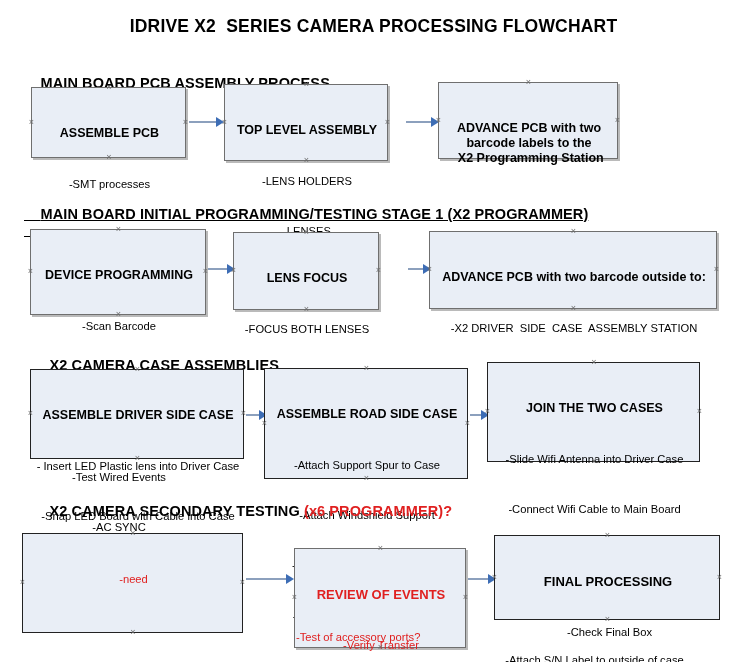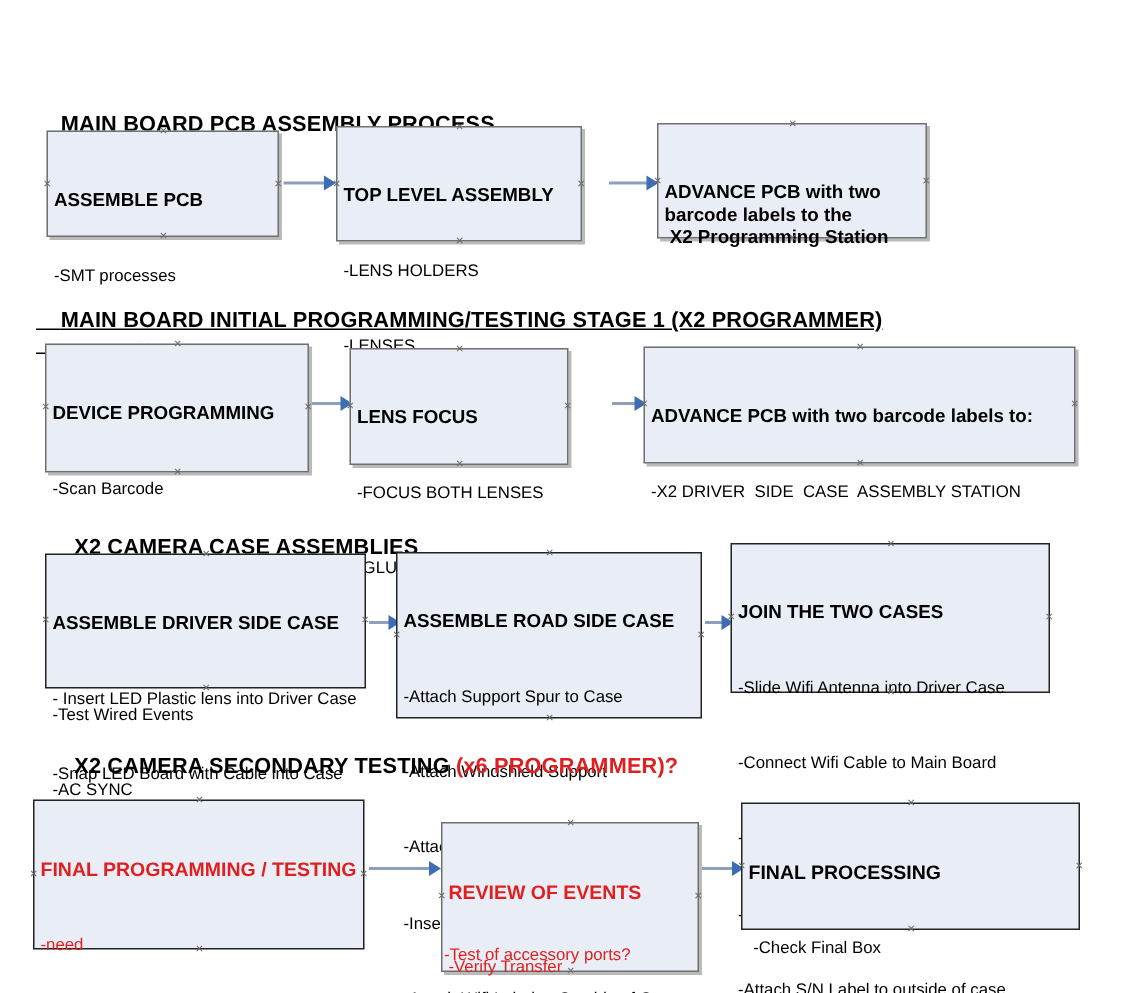--- a/index.html
+++ b/index.html
@@ -31,20 +31,21 @@
   .section-title .accent{color:#e02020;}
 
   
   .node{
     position:absolute;
     background:#e9eef6;
     border:1px solid #6f6f6f;
     box-sizing:border-box;
     box-shadow:2px 2px 0 0 rgba(130,130,130,0.55);
     overflow:visible;
+    text-align:center;
   }
   .node.plain{
     background:#e9eef6;
     border:1px solid #222222;
     box-shadow:none;
   }
   .node-inner{
     position:absolute;
     left:4px;top:2px;right:2px;
     white-space:pre;
@@ -89,20 +90,21 @@
     pointer-events:none;
     user-select:none;
   }
   .handle::before{content:"\00D7";}
 </style>
 </head>
 <body>
 
 <div class="canvas">
 
+  <div class="doc-title">IDRIVE X2  SERIES CAMERA PROCESSING FLOWCHART</div>
 
   <div class="section-title" style="left:24px;top:59px;">
     <span>MAIN BOARD PCB ASSEMBLY PROCESS</span>
   </div>
 
   <div class="node" style="left:31px;top:87px;width:155px;height:71px;">
     <div class="node-inner">
       <div class="node-head">ASSEMBLE PCB</div>
       <div class="node-line">-SMT processes</div>
       <div class="node-line">- HAND Solder processes</div>
@@ -176,21 +178,21 @@
     <span class="handle" style="left:50%;bottom:-5px;margin-left:-4px;"></span>
     <span class="handle" style="left:-5px;top:50%;margin-top:-5px;"></span>
     <span class="handle" style="right:-5px;top:50%;margin-top:-5px;"></span>
   </div>
 
   <div class="conn" style="left:408px;top:268px;width:18px;"></div>
   <div class="arrow-head" style="left:423px;top:264px;"></div>
 
   <div class="node" style="left:429px;top:231px;width:288px;height:78px;">
     <div class="node-inner">
-      <div class="node-head">ADVANCE PCB with two barcode labels to:</div>
+      <div class="node-head">ADVANCE PCB with two barcode outside to:</div>
       <div class="node-line">-X2 DRIVER  SIDE  CASE  ASSEMBLY STATION</div>
     </div>
     <span class="handle" style="left:50%;top:-5px;margin-left:-4px;"></span>
     <span class="handle" style="left:50%;bottom:-5px;margin-left:-4px;"></span>
     <span class="handle" style="left:-5px;top:50%;margin-top:-5px;"></span>
     <span class="handle" style="right:-5px;top:50%;margin-top:-5px;"></span>
   </div>
 
   <div class="section-title" style="left:33px;top:341px;">
     <span>X2 CAMERA CASE ASSEMBLIES</span>
@@ -246,21 +248,20 @@
     <span class="handle" style="left:-5px;top:50%;margin-top:-5px;"></span>
     <span class="handle" style="right:-5px;top:50%;margin-top:-5px;"></span>
   </div>
 
   <div class="section-title" style="left:33px;top:487px;">
     <span>X2 CAMERA SECONDARY TESTING </span><span class="accent">(x6 PROGRAMMER)?</span>
   </div>
 
   <div class="node plain" style="left:22px;top:533px;width:221px;height:100px;">
     <div class="node-inner">
-      <div class="node-head red big">FINAL PROGRAMMING / TESTING</div>
       <div class="node-line red">-need</div>
       
       
       
       
       
     </div>
     <span class="handle" style="left:50%;top:-5px;margin-left:-4px;"></span>
     <span class="handle" style="left:50%;bottom:-5px;margin-left:-4px;"></span>
     <span class="handle" style="left:-5px;top:50%;margin-top:-5px;"></span>

